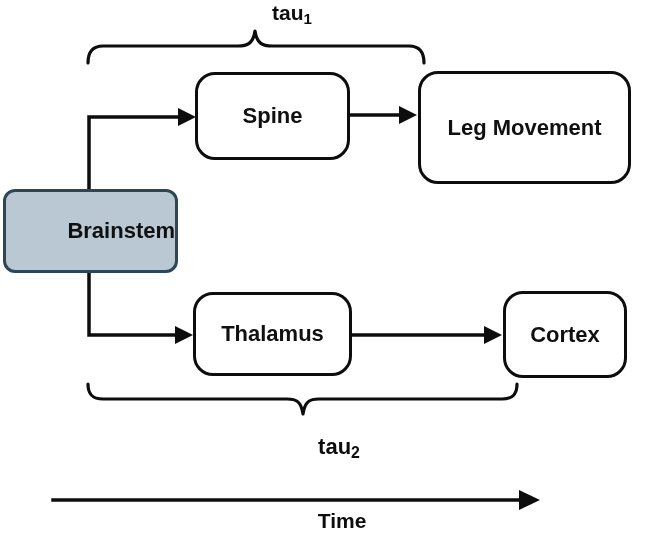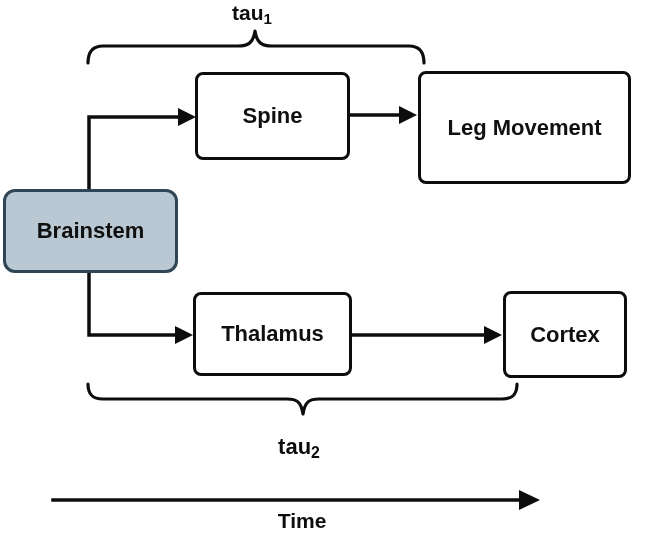--- a/index.html
+++ b/index.html
@@ -35,43 +35,44 @@
     stroke: none;
   }
   .node {
     position: absolute;
     display: flex;
     align-items: center;
     justify-content: center;
     box-sizing: border-box;
     background: var(--node-fill, #ffffff);
     border: 3.5px solid var(--node-border, #0d0d0d);
-    border-radius: 8px;
+    border-radius: 20px;
     font-weight: bold;
     font-size: 22px;
     color: #101010;
     white-space: nowrap;
   }
   .node--brainstem {
     background: var(--brainstem-fill, #b9c8d2);
     border: 3px solid var(--brainstem-border, #2f4657);
     border-radius: 12px;
   }
   #node-spine     { left: 195px; top: 72px;  width: 155px; height: 88px; }
   #node-leg       { left: 418px; top: 71px;  width: 213px; height: 113px; }
-  #node-brainstem { left: 3px;   top: 189px; width: 175px; height: 84px; }
+  #node-brainstem { left: 3px;   top: 189px; width: 175px; height: 84px; justify-content: flex-end; }
   #node-thalamus  { left: 193px; top: 292px; width: 159px; height: 84px; }
   #node-cortex    { left: 503px; top: 291px; width: 124px; height: 87px; }
   .txt-label {
     position: absolute;
     transform: translateX(-50%);
     font-weight: bold;
     font-size: 21px;
     color: #0d0d0d;
     white-space: nowrap;
+    margin-left: 40px;
   }
   #tau1-label { left: 252px; top: 1px; }
   #tau2-label { left: 299px; top: 434px; font-size: 22px; }
   #time-label { left: 302px; top: 509px; }
   .txt-label sub {
     font-size: 0.72em;
     vertical-align: -0.24em;
     line-height: 0;
   }
 </style>

